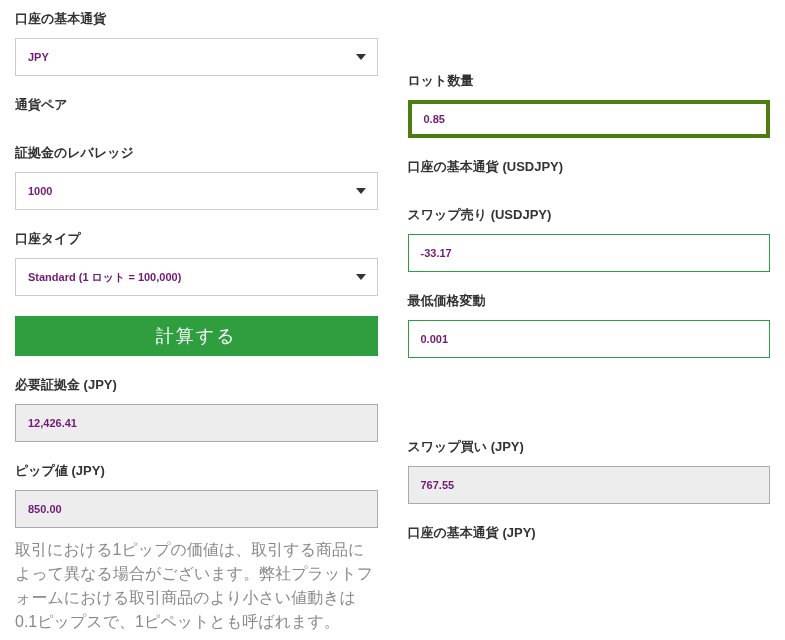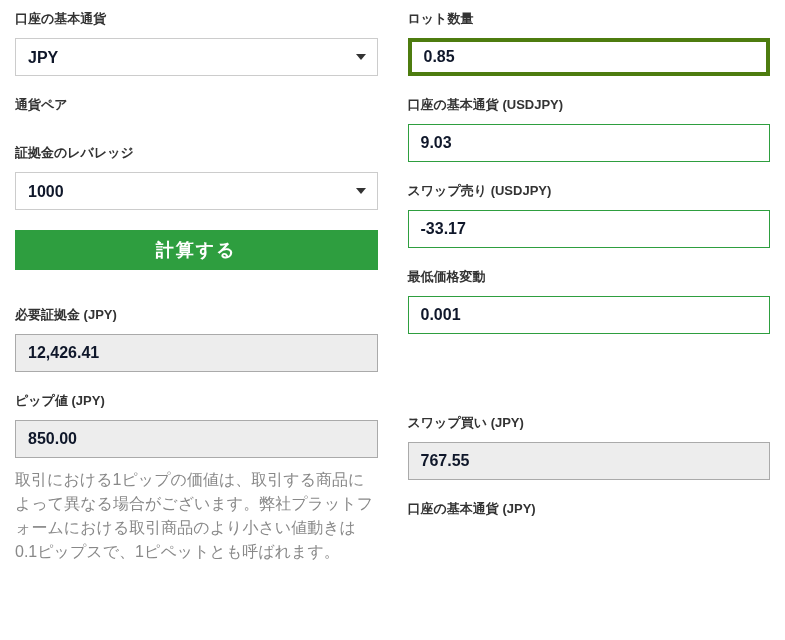--- a/index.html
+++ b/index.html
@@ -10,43 +10,44 @@
     body {
       font-family: Arial, "Hiragino Sans", "Meiryo", sans-serif;
       font-size: 13px;
       color: #333;
       background: #fff;
       padding: 10px 15px;
     }
     .container {
       display: flex;
       gap: 30px;
+      align-items: center;
     }
     .column {
       flex: 1;
       display: flex;
       flex-direction: column;
     }
     .field-group {
       margin-bottom: 20px;
     }
     .field-label {
       font-weight: bold;
       font-size: 13px;
       color: #333;
       margin-bottom: 10px;
       display: block;
     }
     .input-box, .select-box, .result-box, .readonly-box {
       width: 100%;
       height: 38px;
       padding: 0 12px;
-      font-size: 16px;
+      font-size: 11px;
       font-weight: bold;
-      color: #0f172a;
+      color: #701a75;
       background: #fff;
       display: flex;
       align-items: center;
     }
     .input-box {
       border: 4px solid #4d7c0f;
     }
     .select-box {
       border: 1px solid #ccc;
       background: #fff;
@@ -80,24 +81,24 @@
       border: 1px solid #aaa;
       background: #ededed;
     }
     .calc-button {
       width: 100%;
       height: 40px;
       background: #2e9e3f;
       color: #fff;
       border: none;
       font-size: 18px;
-      font-weight: bold;
+      font-weight: normal;
       cursor: pointer;
       letter-spacing: 2px;
-      margin-bottom: 36px;
+      margin-bottom: 20px;
     }
     .note-text {
       font-size: 16px;
       color: #888;
       line-height: 1.5;
       margin-top: -10px;
     }
     .spacer-for-button {
       height: 60px;
     }
@@ -124,20 +125,28 @@
 
     <div class="field-group">
       <label class="field-label">証拠金のレバレッジ</label>
       <div class="select-wrapper">
         <select class="select-box">
           <option>1000</option>
         </select>
       </div>
     </div>
 
+    <div class="field-group">
+      <label class="field-label">口座タイプ</label>
+      <div class="select-wrapper">
+        <select class="select-box">
+          <option>Standard (1 ロット = 100,000)</option>
+        </select>
+      </div>
+    </div>
 
     <button class="calc-button">計算する</button>
 
     <div class="field-group">
       <label class="field-label">必要証拠金 (JPY)</label>
       <div class="result-box">12,426.41</div>
     </div>
 
     <div class="field-group">
       <label class="field-label">ピップ値 (JPY)</label>
@@ -150,21 +159,20 @@
 
   <div class="column">
 
     <div class="field-group">
       <label class="field-label">ロット数量</label>
       <input type="text" class="input-box" value="0.85" style="">
     </div>
 
     <div class="field-group">
       <label class="field-label">口座の基本通貨 (USDJPY)</label>
-      <div class="readonly-box">9.03</div>
     </div>
 
     <div class="field-group">
       <label class="field-label">スワップ売り (USDJPY)</label>
       <div class="readonly-box">-33.17</div>
     </div>
 
     <div class="field-group">
       <label class="field-label">最低価格変動</label>
       <div class="readonly-box">0.001</div>

